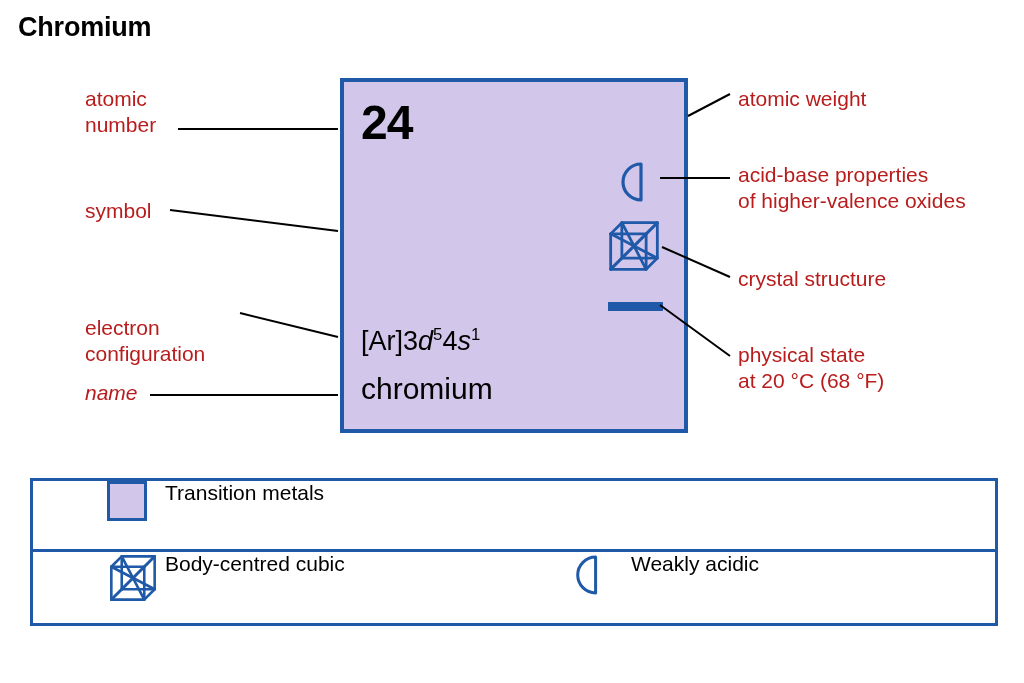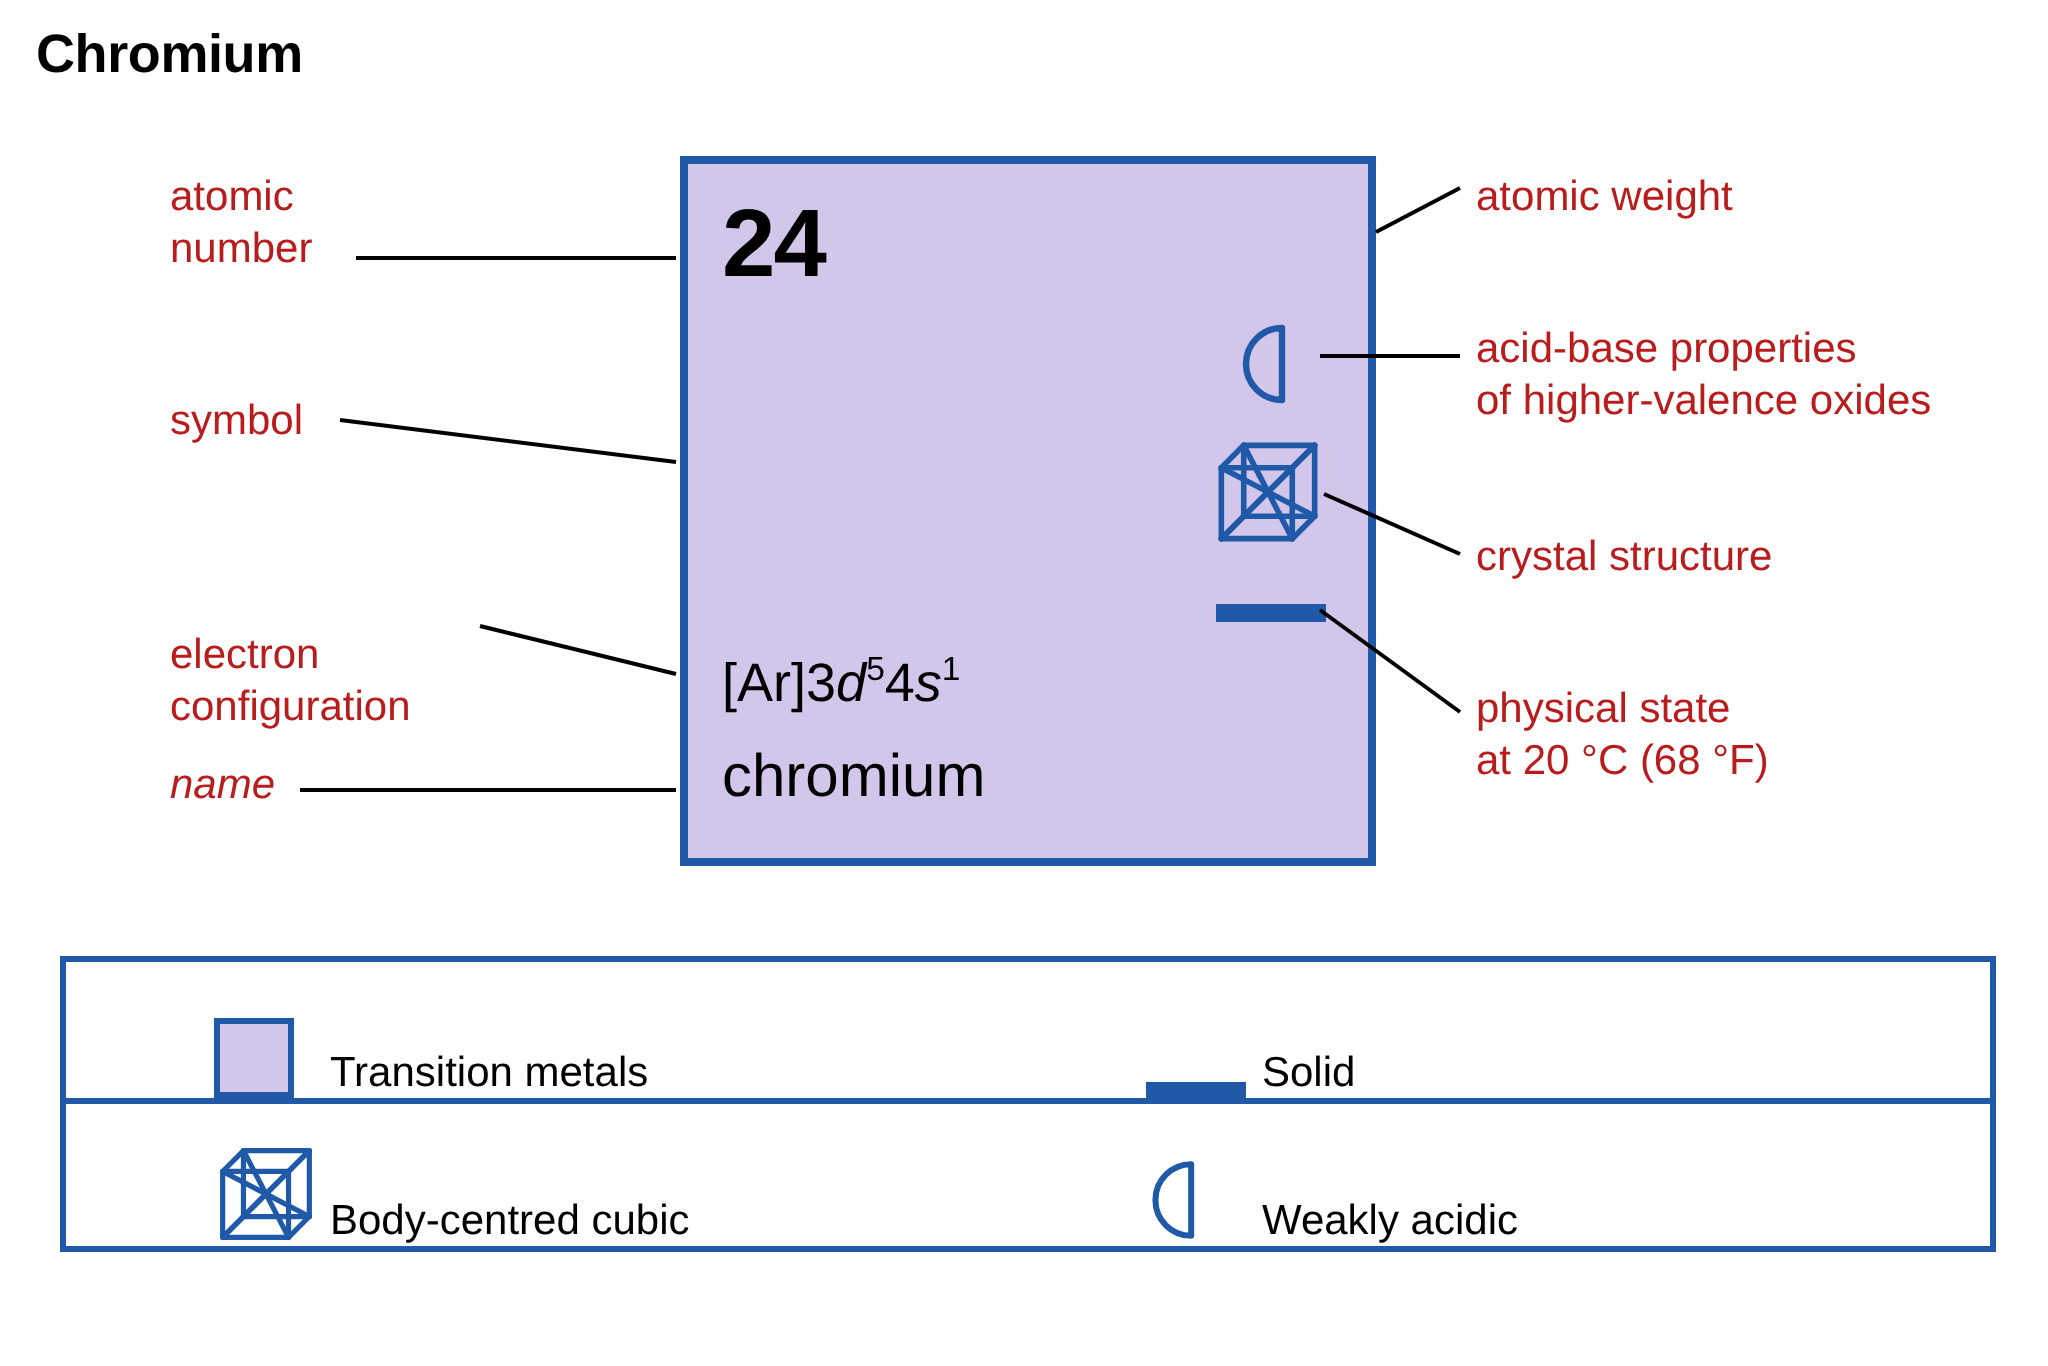--- a/index.html
+++ b/index.html
@@ -151,21 +151,21 @@
   .legend-row {
     position: relative;
     height: 50%;
     box-sizing: border-box;
     display: flex;
     align-items: center;
   }
   .legend-row.top { border-bottom: 3px solid #1f59a8; }
   .legend-entry {
     display: flex;
-    align-items: flex-end;
+    align-items: flex-start;
     position: absolute;
     top: 0;
     height: 100%;
   }
   .legend-entry.col1 { left: 74px; }
   .legend-entry.col2 { left: 540px; }
   .legend-icon {
     width: 58px;
     display: flex;
     align-items: center;
@@ -264,26 +264,20 @@
 at 20 °C (68 °F)</div>
 
 <div id="legend">
 
   <div class="legend-row top">
     <div class="legend-entry col1">
       <div class="legend-icon">
         <div id="legend-swatch"></div>
       </div>
       <div class="legend-label">Transition metals</div>
-    </div>
-    <div class="legend-entry col2">
-      <div class="legend-icon">
-        <div id="legend-solid-bar"></div>
-      </div>
-      <div class="legend-label">Solid</div>
     </div>
   </div>
 
   <div class="legend-row bottom">
     <div class="legend-entry col1">
       <div class="legend-icon">
         <svg width="52" height="52" viewBox="0 0 60 60">
           <g fill="none" stroke="#1f59a8" stroke-width="3" stroke-linejoin="round" stroke-linecap="round">
             <rect x="5" y="17" width="38" height="38"></rect>
             <rect x="17" y="5" width="38" height="38"></rect>

